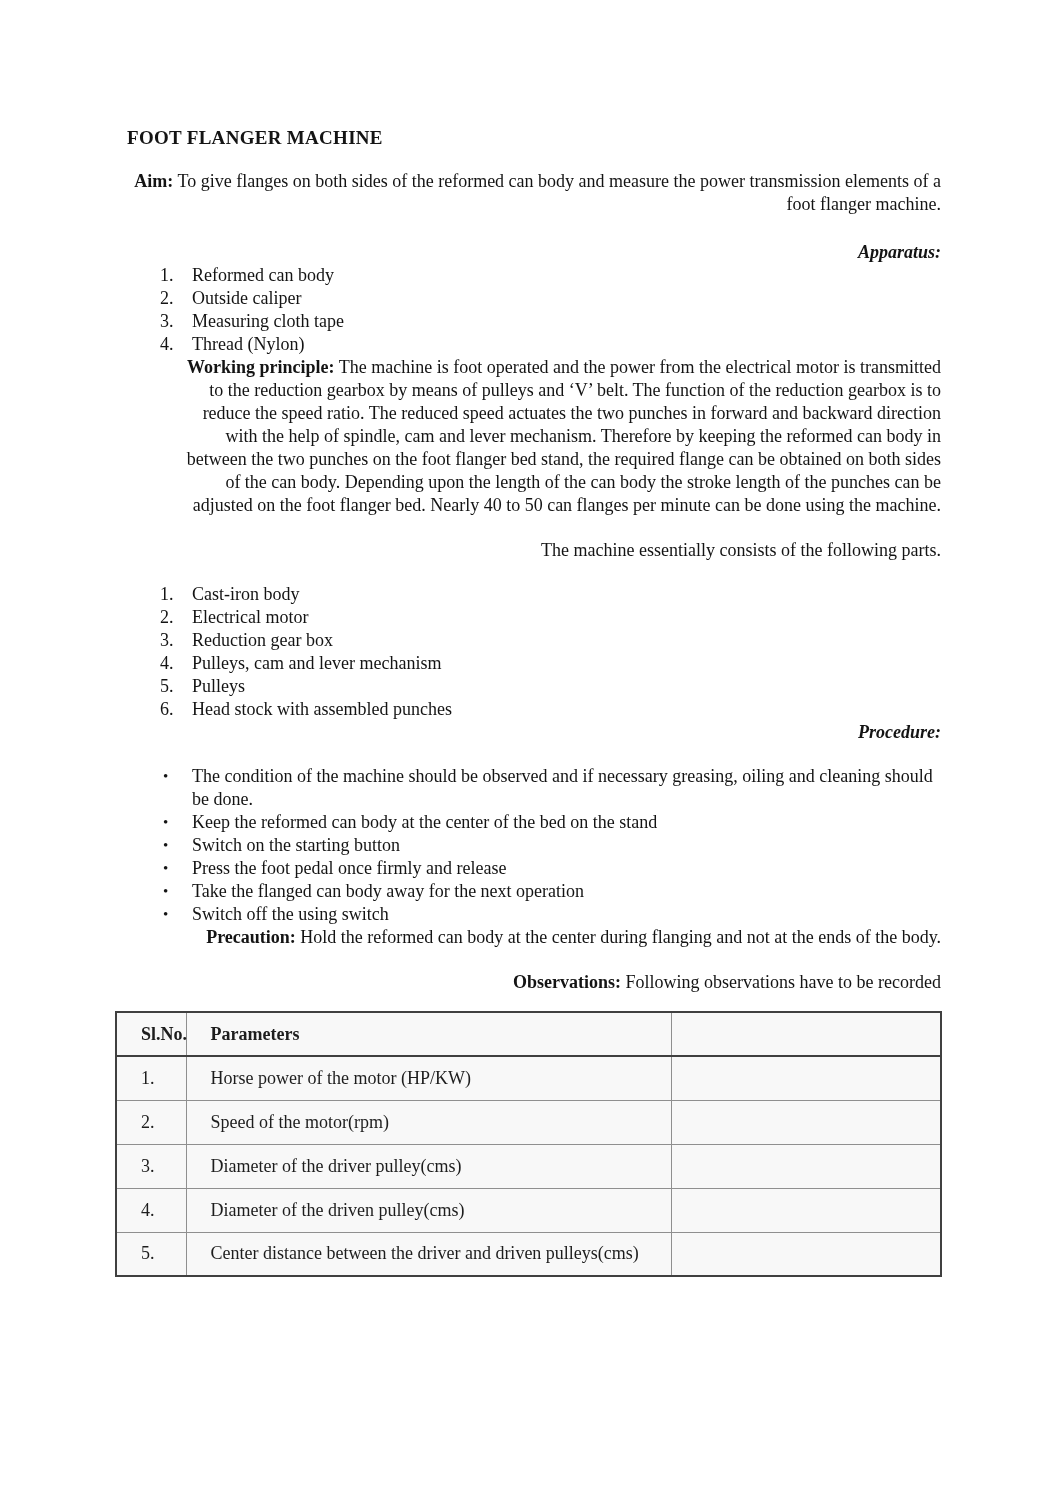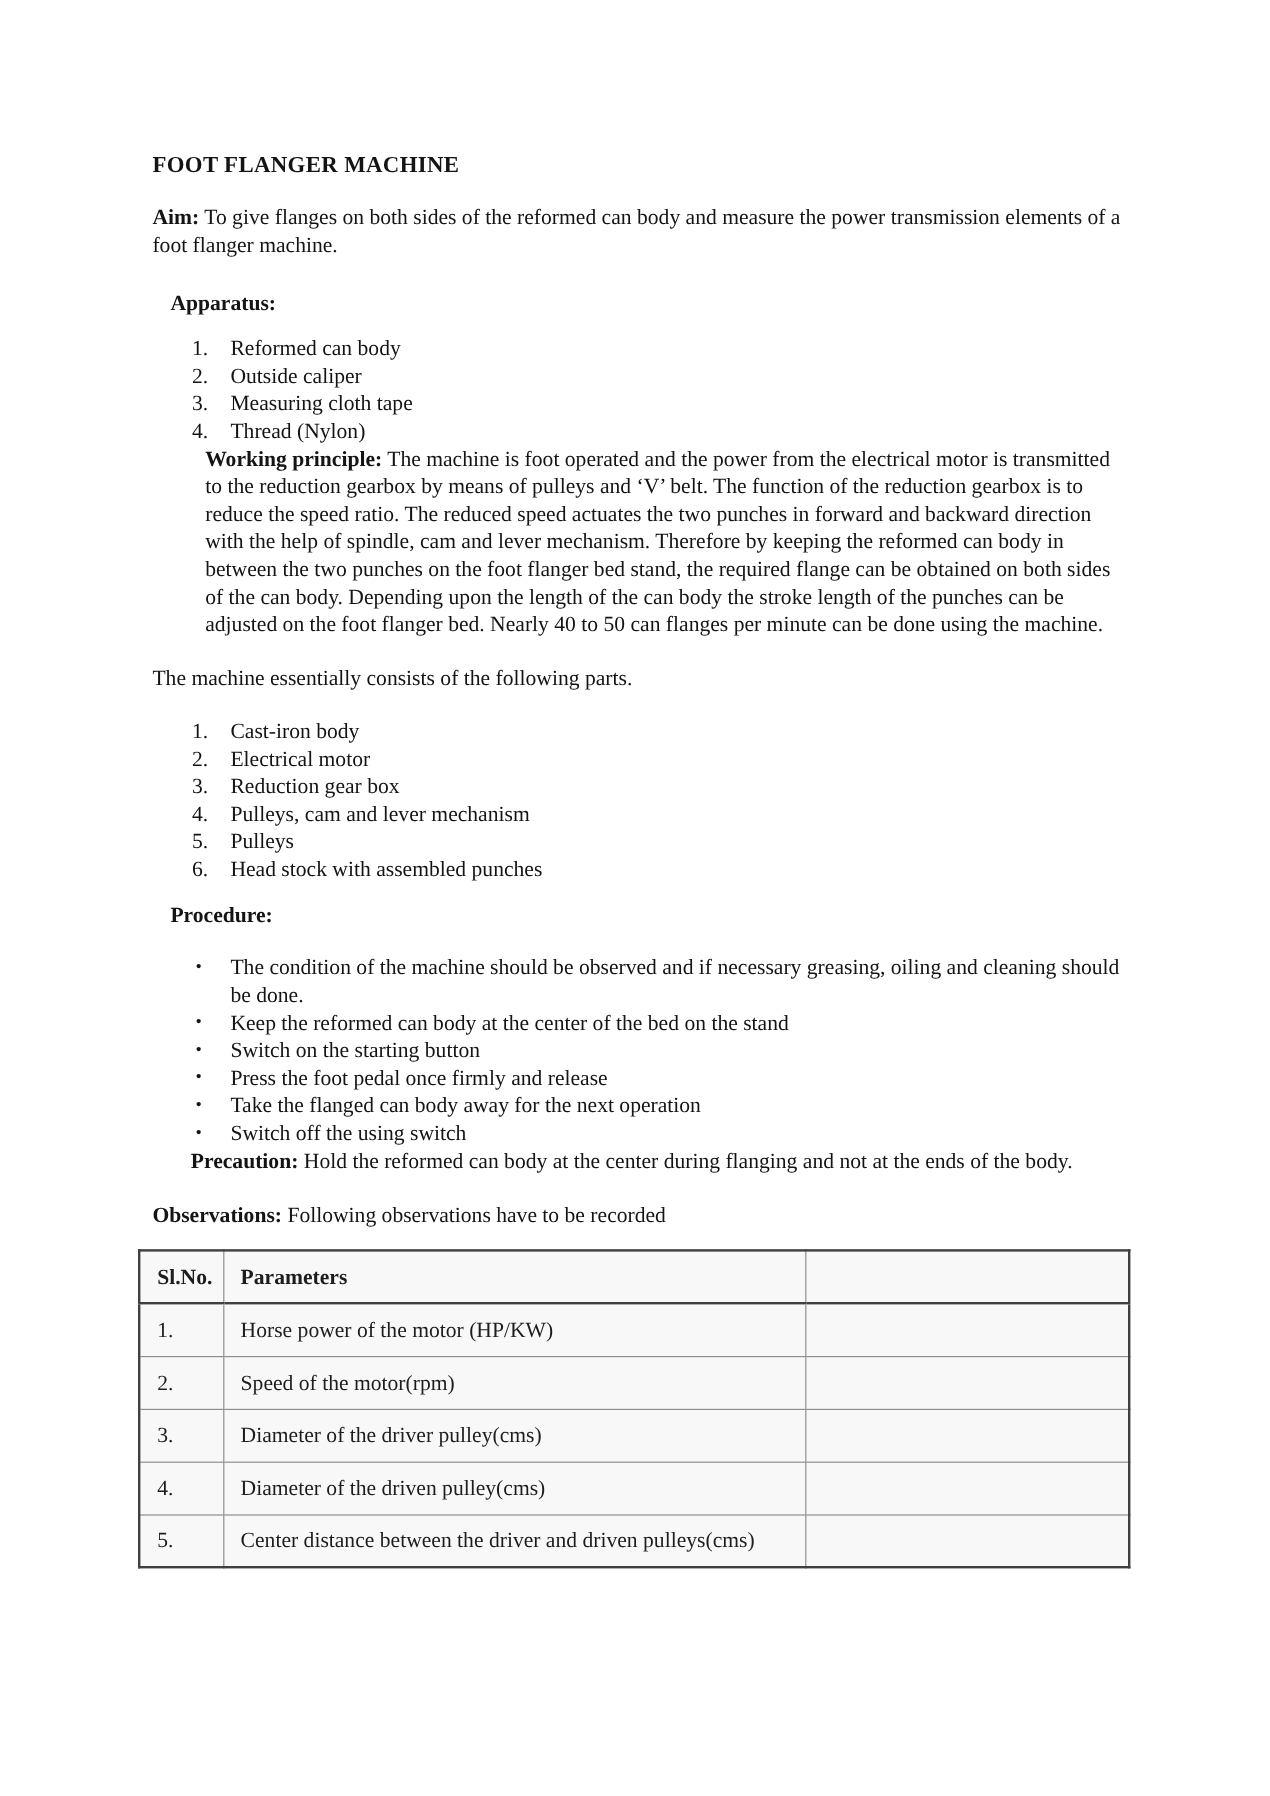--- a/index.html
+++ b/index.html
@@ -17,29 +17,29 @@
     font-size: 18px;
     line-height: 23px;
     padding: 126px 117px 40px 127px;
   }
   .title {
     font-weight: 700;
     font-size: 19px;
     letter-spacing: 0.3px;
     margin: 0 0 21px 0;
   }
-  .para { margin: 0; }
+  .para { margin: 0; text-align: right; }
   .para b { font-weight: 700; }
   .mb-aim   { margin-bottom: 25px; }
   .mb-head  { margin-bottom: 17px; }
   .mb-para  { margin-bottom: 22px; margin-left: 44px; }
   .mb-intro { margin-bottom: 21px; }
   .mb-prec  { margin-bottom: 22px; margin-left: 32px; }
   .mb-obs   { margin-bottom: 17px; }
-  .heading { font-weight: 700; margin: 15px; }
+  .heading { font-weight: 700; margin: 0; font-style: italic; }
   .mb-proc { margin-bottom: 21px; }
 
   .doc-list { margin: 0; padding: 0; }
   .li { display: flex; margin: 0; }
   .li .marker {
     flex: 0 0 32px;
     margin-left: 33px;
   }
   .li .txt { flex: 1 1 auto; }
   .li .bullet-marker {
@@ -54,21 +54,21 @@
     width: 825px;
     margin-left: -12px;
     background: #f8f8f8;
     border: 2px solid #404040;
   }
   .obs-table col.c-no   { width: 70px; }
   .obs-table col.c-par  { width: 485px; }
   .obs-table col.c-val  { width: 270px; }
   .obs-table th, .obs-table td {
     border: 1px solid #8f8f8f;
-    padding: 9px 14px;
+    padding: 9px 24px;
     height: 44px;
     vertical-align: middle;
     text-align: left;
     font-size: 18px;
     line-height: 23px;
     color: #1d1d1d;
   }
   .obs-table thead th {
     font-weight: 700;
     border-bottom: 2px solid #404040;

